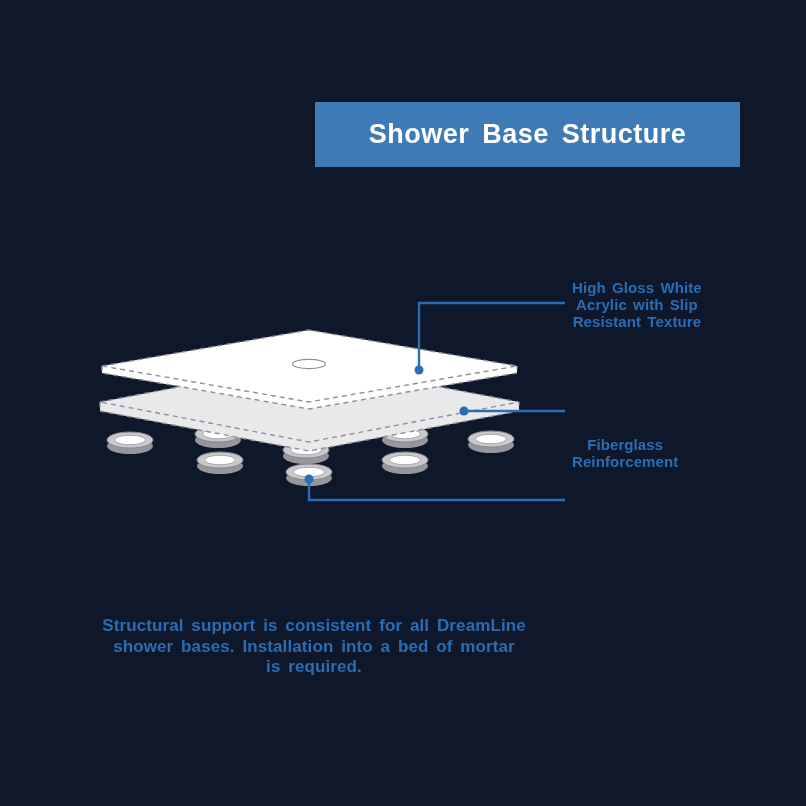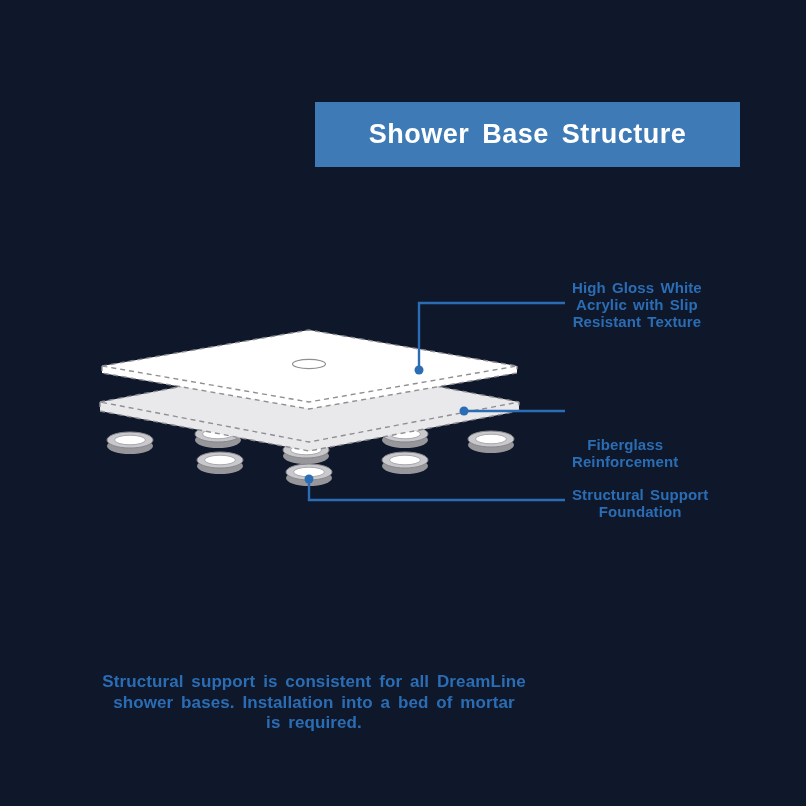--- a/index.html
+++ b/index.html
@@ -23,21 +23,21 @@
   .callout{
     position:absolute;
     color:#2b6db4;font-weight:bold;font-size:15px;line-height:17px;
     letter-spacing:0.1px;word-spacing:2px;
     white-space:pre-line;
   }
   .callout.acrylic{left:572px;top:279px;}
   .callout.fiberglass{left:572px;top:392px;margin-top:44px;}
   .callout.foundation{left:572px;top:486px;}
   .footer-note{
-    position:absolute;left:99px;top:672px;width:430px;
+    position:absolute;left:99px;top:616px;width:430px;
     color:#2b6db4;font-weight:bold;font-size:17px;line-height:20.5px;
     letter-spacing:0.1px;word-spacing:3px;
     white-space:pre-line;
   }
   svg{position:absolute;left:0;top:0;}
   .dash{fill:none;stroke:#8f8f94;stroke-width:1.4;stroke-dasharray:5 4;}
   .blueline{fill:none;stroke:#2b6db4;stroke-width:2.4;}
 </style>
 </head>
 <body>
@@ -117,20 +117,18 @@
       <path class="blueline" d="M309,479 L309,500 L565,500"></path>
       <circle cx="309" cy="479" r="4.5" fill="#2b6db4"></circle>
     </g>
   </svg>
 
   <div class="callout acrylic">High Gloss White
 Acrylic with Slip
 Resistant Texture</div>
   <div class="callout fiberglass">Fiberglass
 Reinforcement</div>
-  <div class="callout foundation">Structural Support
-Foundation</div>
 
   <div class="footer-note">Structural support is consistent for all DreamLine
 shower bases. Installation into a bed of mortar
 is required.</div>
 
 </div>
 
 </body></html>

